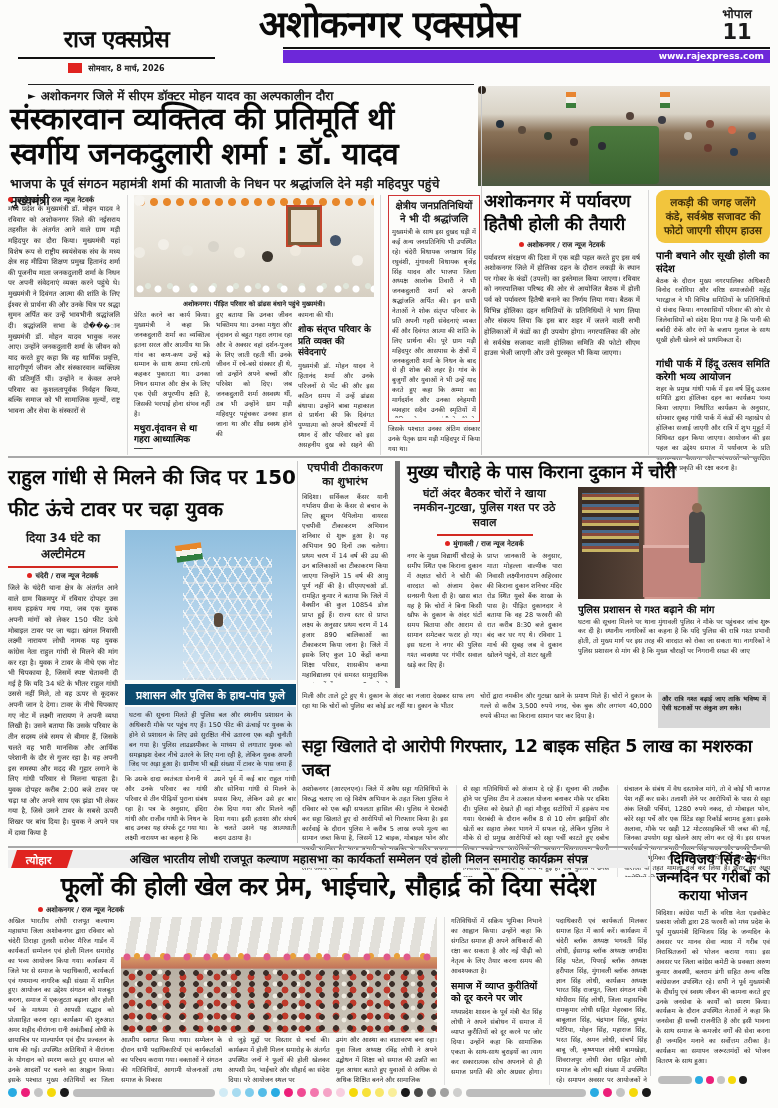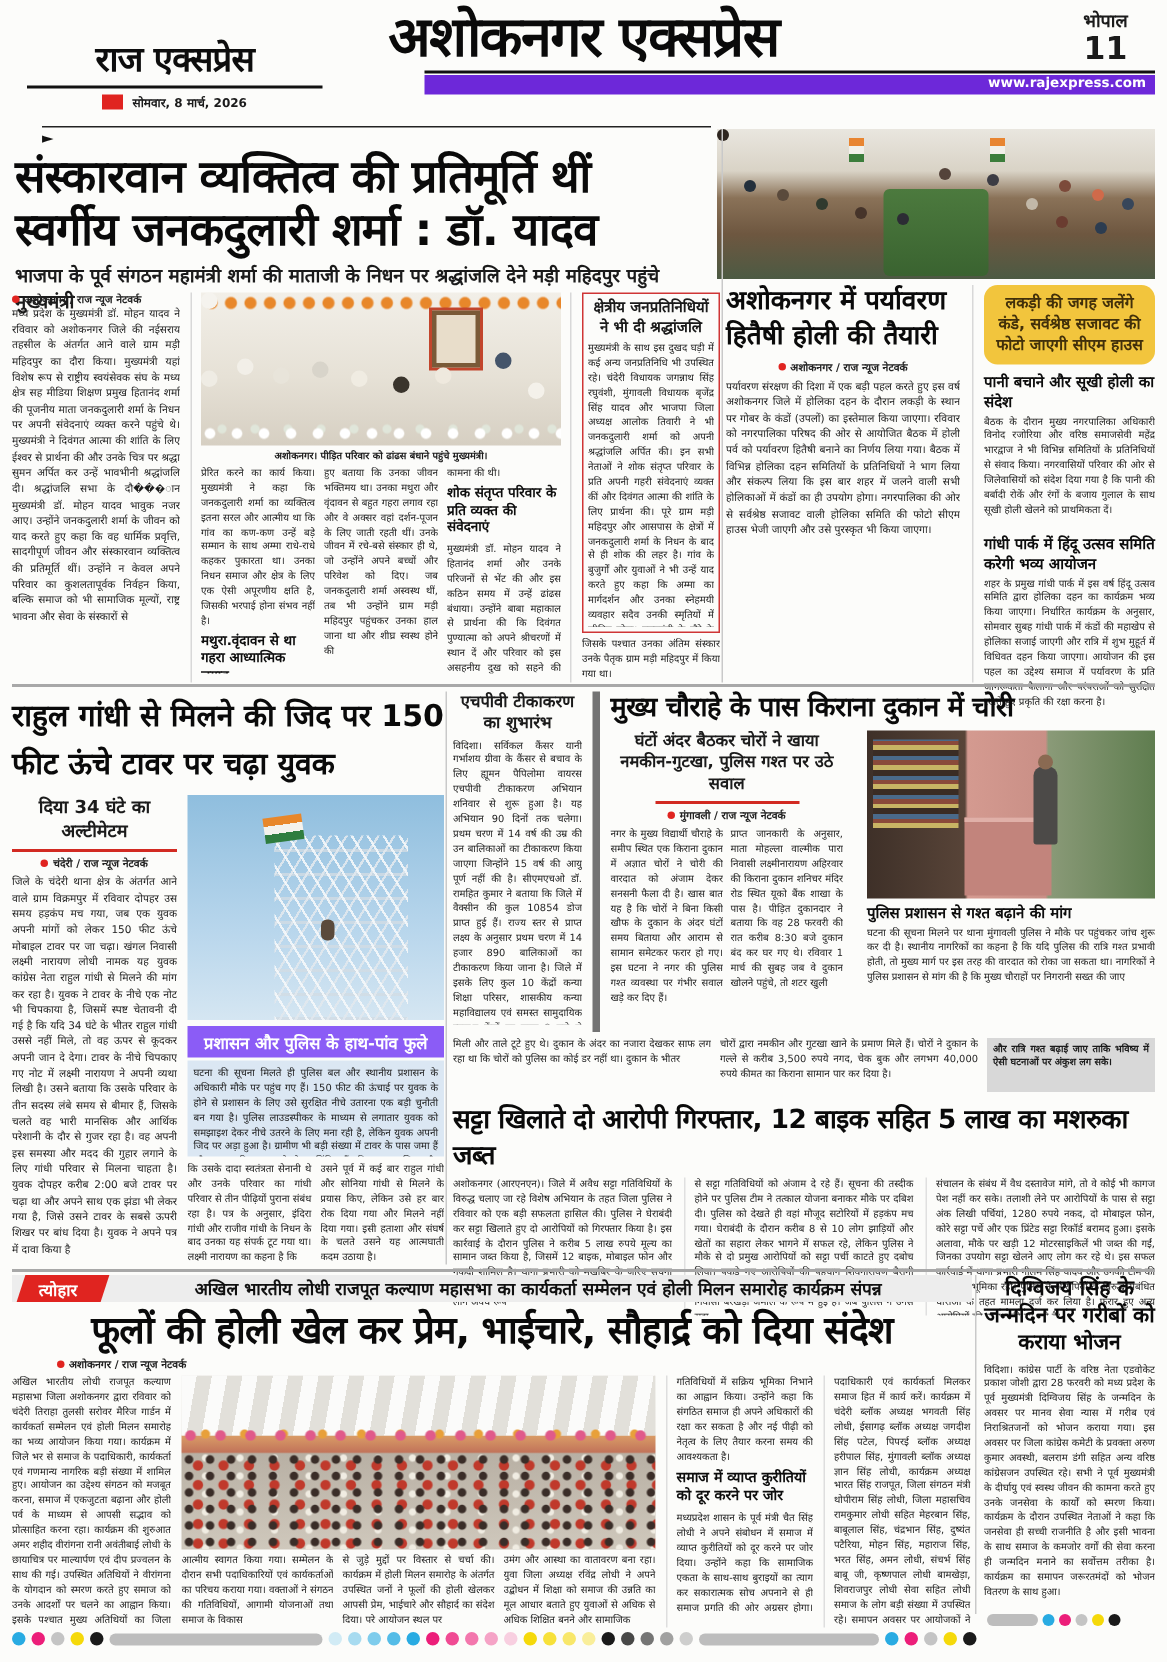--- a/index.html
+++ b/index.html
@@ -112,21 +112,21 @@
   .s2right .colhead{font-size:10px;line-height:1.3;margin:6px 0 2px 0;}
   
   .tower{position:absolute;left:8px;top:461px;width:288px;}
   .tw-head{font-size:20px;line-height:32px;font-weight:800;color:#0a0a0a;}
   .tw-row{display:flex;gap:7px;margin-top:5px;}
   .tw-c1{width:110px;flex:0 0 auto;}
   .tw-sub{font-size:12px;font-weight:800;text-align:center;border-bottom:2px solid #d22a22;
           padding:1px 0 4px 0;margin-bottom:3px;line-height:1.3;}
   .tw-c1 .byline{justify-content:center;margin-bottom:3px;}
   .tw-c2{width:171px;flex:0 0 auto;}
-  .alert-head{background:#8b5cf6;color:#fff;font-size:11px;font-weight:800;text-align:center;
+  .alert-head{background:#0c4a6e;color:#fff;font-size:11px;font-weight:800;text-align:center;
               padding:3px 2px;margin-top:4px;}
   .bluebox{background:#dbe7f3;padding:4px;height:64px;margin-top:2px;}
   .tw-mini{display:flex;gap:6px;margin-top:4px;height:80px;}
   .tw-mini .mc{flex:1;overflow:hidden;}
   .midright{position:absolute;left:302px;top:461px;width:468px;}
   .mr-row1{display:flex;gap:7px;height:227px;}
   .hpv{width:86px;flex:0 0 auto;}
   .hpv-head{font-size:11px;font-weight:800;text-align:center;line-height:1.3;margin-bottom:3px;}
   .theft{flex:1;border-left:5px solid #737373;padding-left:7px;}
   .th-head{font-size:18px;font-weight:800;letter-spacing:-0.3px;color:#0a0a0a;line-height:1.2;margin-bottom:4px;}
@@ -199,20 +199,21 @@
       <div class="mh-page" data-name="page-number">11</div>
     </div>
     <div class="title-rule" data-name="masthead-rule"></div>
     <div class="red-bar" data-name="website-bar">
       <span data-name="website-url">www.rajexpress.com</span>
     </div>
   </header>
 
   <div class="kicker" data-name="cm-story-kicker">
     <span class="arrow" data-name="kicker-arrow-icon">►</span>
+    <span data-name="kicker-text">अशोकनगर जिले में सीएम डॉक्टर मोहन यादव का अल्पकालीन दौरा</span>
   </div>
   <div class="headline-main" data-name="cm-story-headline">
     <div data-name="headline-line1">संस्कारवान व्यक्तित्व की प्रतिमूर्ति थीं</div>
     <div data-name="headline-line2">स्वर्गीय जनकदुलारी शर्मा : डॉ. यादव</div>
   </div>
   <div class="subhead-main" data-name="cm-story-subhead">भाजपा के पूर्व संगठन महामंत्री शर्मा की माताजी के निधन पर श्रद्धांजलि देने मड़ी महिदपुर पहुंचे मुख्यमंत्री</div>
 
   <div class="s1body" data-name="cm-story-body">
     <div class="s1c1" data-name="cm-story-col1">
       <div class="byline" data-name="cm-story-byline">

